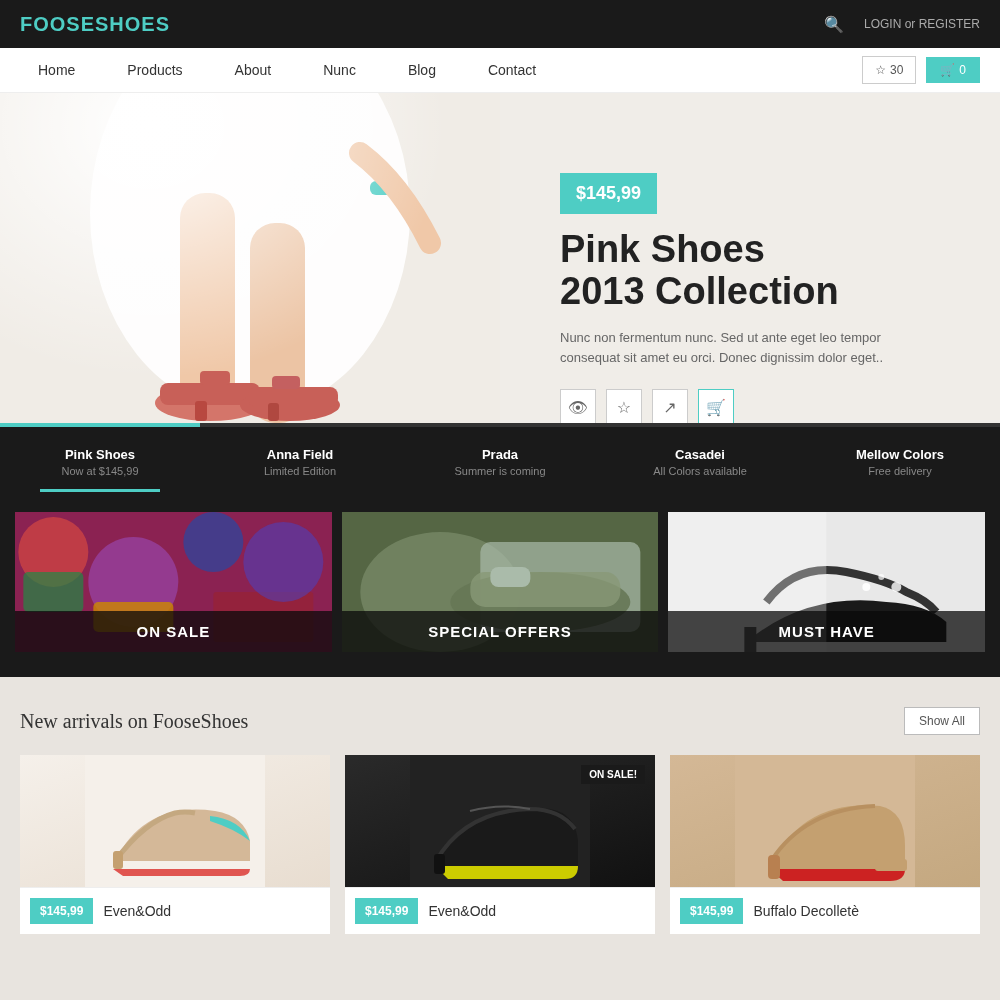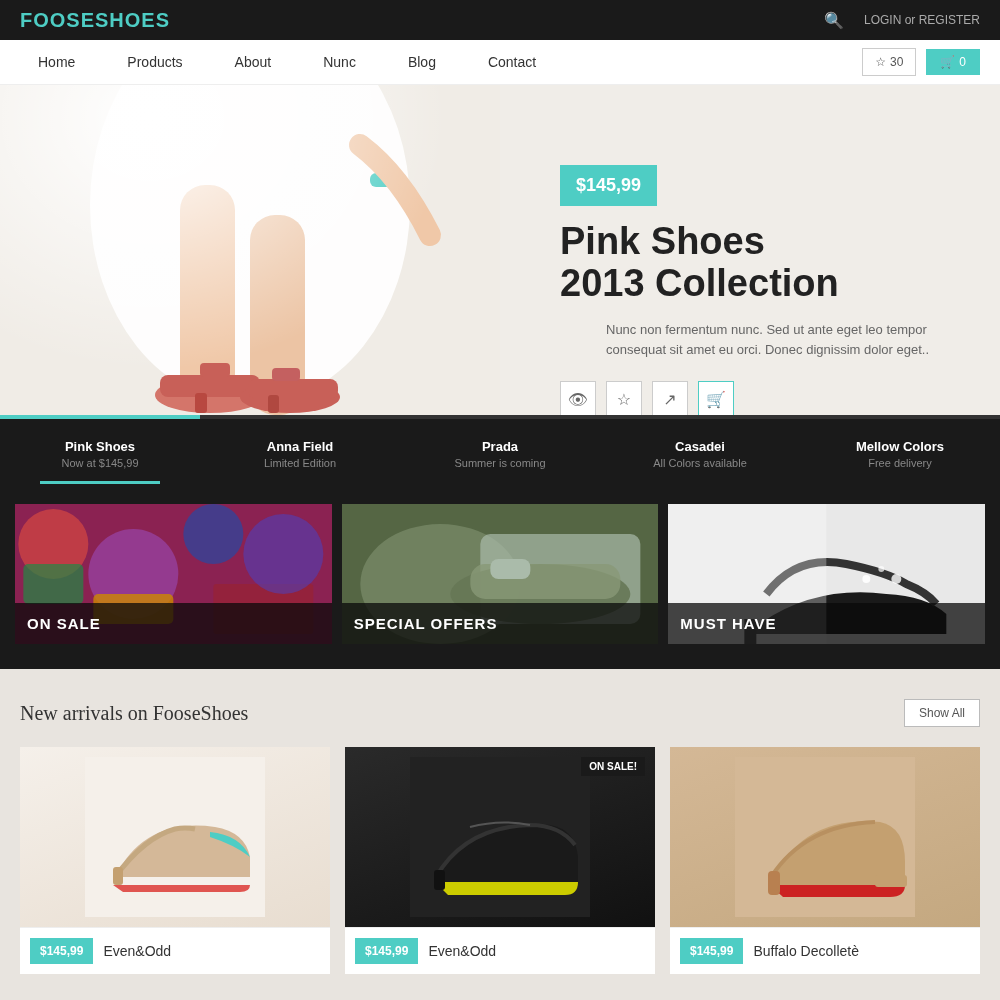--- a/index.html
+++ b/index.html
@@ -5,21 +5,21 @@
     * { margin: 0; padding: 0; box-sizing: border-box; }
     body { font-family: Arial, sans-serif; background: #e8e4df; width: 1000px; }
 
     
     .top-bar {
       background: #1a1a1a;
       display: flex;
       align-items: center;
       justify-content: space-between;
       padding: 0 20px;
-      height: 40px;
+      height: 48px;
     }
     .logo {
       font-size: 20px;
       font-weight: bold;
       color: #4ecdc4;
       letter-spacing: 1px;
     }
     .top-right {
       display: flex;
       align-items: center;
@@ -110,21 +110,20 @@
       font-weight: bold;
       color: #222;
       line-height: 1.1;
       margin-bottom: 15px;
     }
     .hero-desc {
       font-size: 13px;
       color: #666;
       line-height: 1.6;
       margin-bottom: 20px;
-      margin-left: 46px;
     }
     .hero-actions {
       display: flex;
       gap: 10px;
     }
     .hero-action-btn {
       width: 36px;
       height: 36px;
       border: 1px solid #ccc;
       background: #fff;
@@ -203,21 +202,21 @@
     .cat-banner-3 {
       background: linear-gradient(135deg, #f0f0f0 0%, #cccccc 30%, #1a1a1a 60%, #333 100%);
     }
     .cat-label {
       position: absolute;
       bottom: 0;
       left: 0;
       right: 0;
       background: rgba(10,10,10,0.75);
       color: #fff;
-      text-align: left;
+      text-align: center;
       padding: 12px;
       font-size: 15px;
       font-weight: bold;
       letter-spacing: 1px;
     }
 
     
     .section {
       padding: 30px 20px;
       background: #e8e4df;
@@ -248,21 +247,21 @@
       gap: 15px;
     }
     .product-card {
       flex: 1;
       background: #fff;
       position: relative;
       overflow: hidden;
     }
     .product-img {
       width: 100%;
-      height: 180px;
+      height: 132px;
       display: flex;
       align-items: center;
       justify-content: center;
       position: relative;
       overflow: hidden;
     }
     
     .shoe-beige {
       background: linear-gradient(160deg, #f5f0ea 0%, #e8ddd0 100%);
     }

